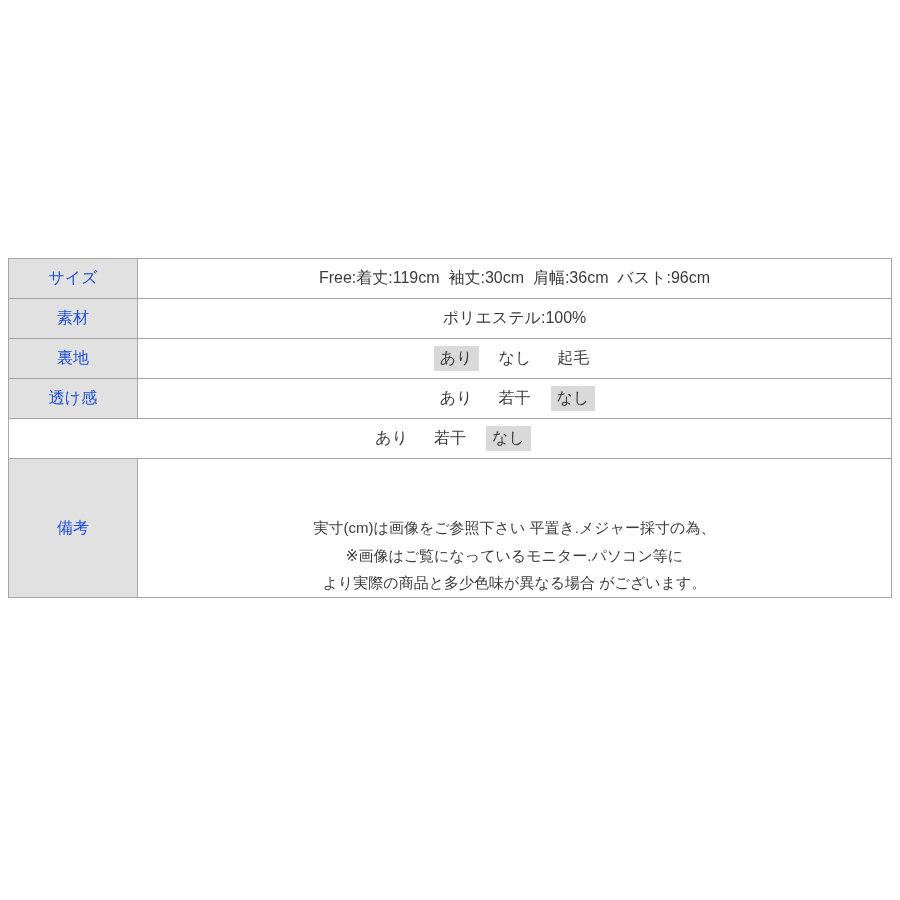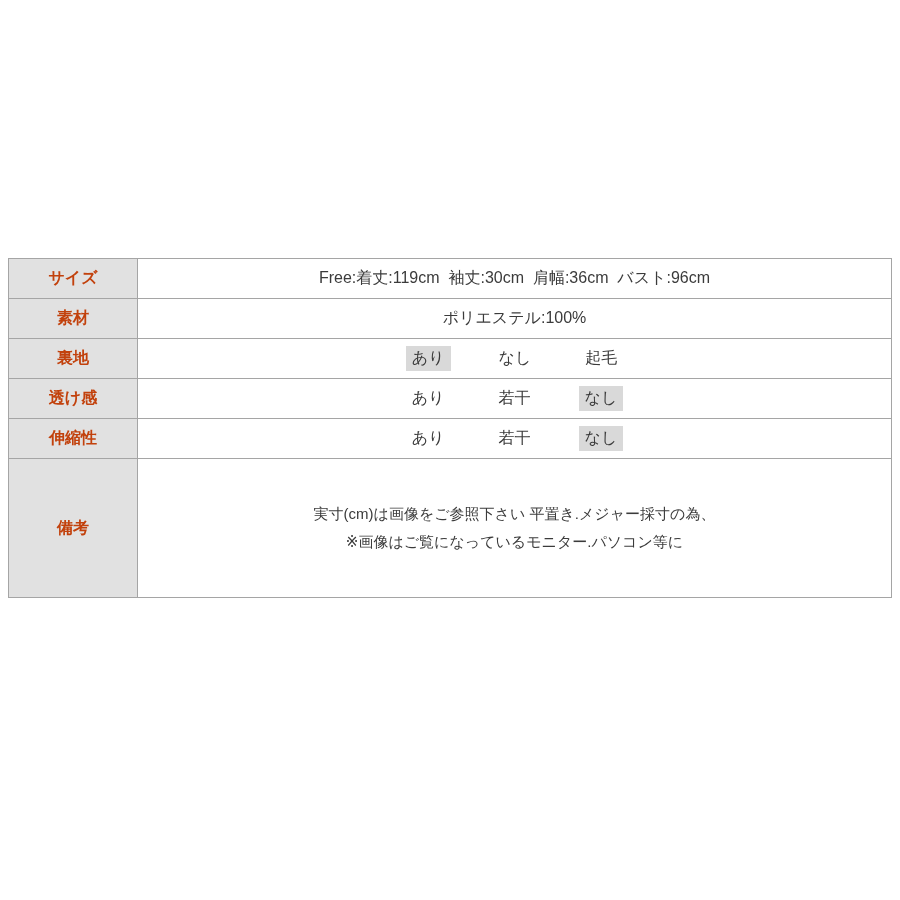--- a/index.html
+++ b/index.html
@@ -34,42 +34,41 @@
     display: flex;
     align-items: center;
     justify-content: center;
   }
   .label-cell {
     width: 129px;
     flex: 0 0 129px;
     background: #e1e1e1;
     border-right: 1px solid #a5a5a5;
     font-size: 16px;
-    color: #c2410c;
-    font-weight: bold;
+    color: #1d4ed8;
   }
   .value-cell {
     flex: 1 1 auto;
     font-size: 16px;
     white-space: pre-wrap;
   }
   .opts {
     display: flex;
-    gap: 42px;
+    gap: 14px;
   }
   .opt {
     display: inline-block;
     padding: 2px 6px;
   }
   .opt.hl {
     background: #d9d9d9;
   }
   .remarks {
     flex-direction: column;
-    justify-content: center;
+    justify-content: flex-end;
     font-size: 15px;
     line-height: 27.6px;
     text-align: center;
   }
 </style>
 </head>
 <body>
 
 <div class="page">
   <div class="spec-table">
@@ -96,31 +95,31 @@
     <div class="row">
       <div class="cell label-cell">透け感</div>
       <div class="cell value-cell opts">
         <span class="opt">あり</span>
         <span class="opt">若干</span>
         <span class="opt hl">なし</span>
       </div>
     </div>
 
     <div class="row">
-      <div class="cell label-cell">伸縮性</div>
       <div class="cell value-cell opts">
         <span class="opt">あり</span>
         <span class="opt">若干</span>
         <span class="opt hl">なし</span>
       </div>
     </div>
 
 
     <div class="row tall">
       <div class="cell label-cell">備考</div>
       <div class="cell value-cell remarks">
         <div>実寸(cm)は画像をご参照下さい 平置き.メジャー採寸の為、</div>
         <div>※画像はご覧になっているモニター.パソコン等に</div>
+        <div>より実際の商品と多少色味が異なる場合 がございます。</div>
       </div>
     </div>
 
   </div>
 </div>
 
 </body></html>

